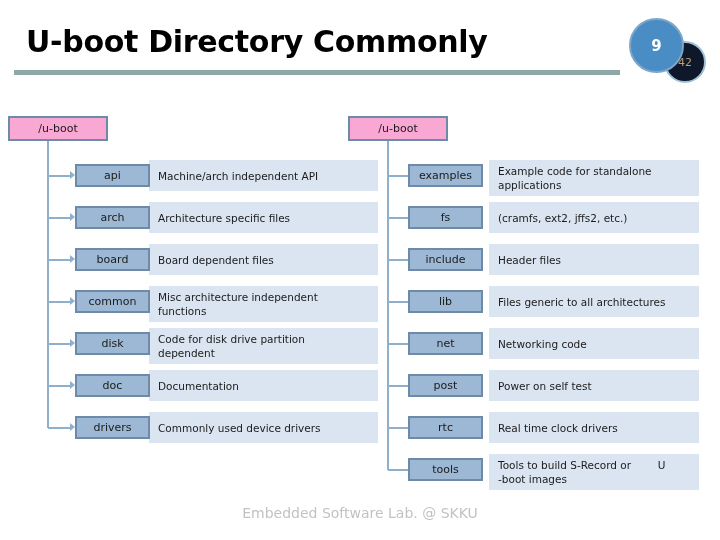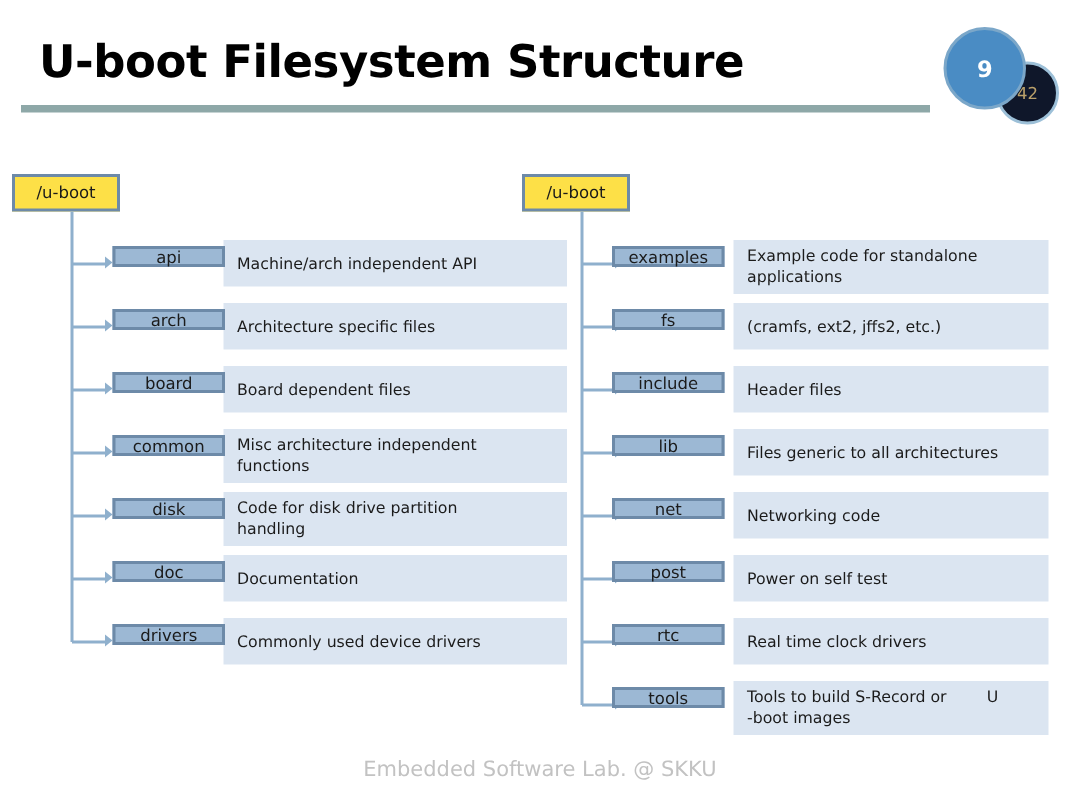--- a/index.html
+++ b/index.html
@@ -90,23 +90,23 @@
   .tree-col {
     position: absolute;
   }
   #tree-left  { left: 8px;   top: 116px; }
   #tree-right { left: 348px; top: 116px; }
 
   .root-box {
     position: absolute;
     left: 0;
     top: 0;
-    width: 72px;
+    width: 100px;
     height: 25px;
-    background: #fde047;
+    background: #f9a8d4;
     border: 2px solid #6d8aa8;
     box-sizing: border-box;
     display: flex;
     align-items: center;
     justify-content: center;
     font-size: 11px;
     color: #1b1b1b;
   }
 
   .trunk {
@@ -134,21 +134,21 @@
     width: 0;
     height: 0;
     border-top: 4px solid transparent;
     border-bottom: 4px solid transparent;
     border-left: 5px solid #8fb0cd;
   }
   .name-box {
     position: absolute;
     top: 0;
     width: 75px;
-    height: 14px;
+    height: 23px;
     background: #9cb8d4;
     border: 2px solid #6d8aa8;
     box-sizing: border-box;
     display: flex;
     align-items: center;
     justify-content: center;
     font-size: 11px;
     color: #1b1b1b;
     z-index: 2;
   }
@@ -187,21 +187,21 @@
     top: 505px;
     width: 720px;
     text-align: center;
     font-size: 14px;
     color: #c2c2c2;
   }
 </style>
 </head>
 <body>
 
-<div class="slide-title">U-boot Filesystem Structure</div>
+<div class="slide-title">U-boot Directory Commonly</div>
 <div class="title-rule"></div>
 
 <div class="bubble-small">
   <span class="bubble-small-num">42</span>
 </div>
 <div class="bubble-big">
   <span class="bubble-big-num">9</span>
 </div>
 
 <div class="tree-col" id="tree-left">
@@ -238,21 +238,21 @@
         <span class="ln">Misc architecture independent</span>
         <span class="ln">functions</span>
       </div>
       <div class="name-box">common</div>
     </div>
     <div class="row" style="top: 216px;">
       <div class="connector"></div>
       <div class="arrow-head"></div>
       <div class="desc-box">
         <span class="ln">Code for disk drive partition</span>
-        <span class="ln">handling</span>
+        <span class="ln">dependent</span>
       </div>
       <div class="name-box">disk</div>
     </div>
     <div class="row" style="top: 258px;">
       <div class="connector"></div>
       <div class="arrow-head"></div>
       <div class="desc-box">
         <span class="ln">Documentation</span>
       </div>
       <div class="name-box">doc</div>

